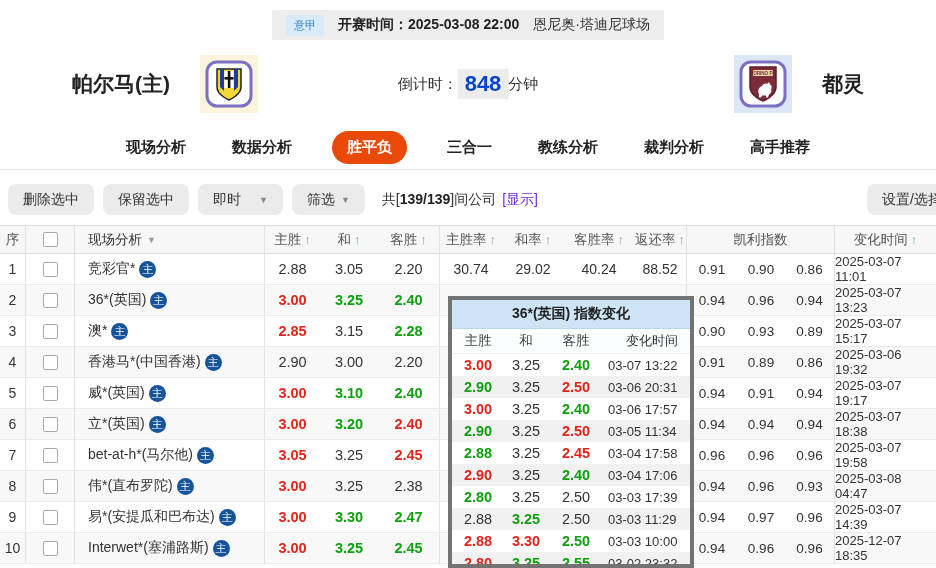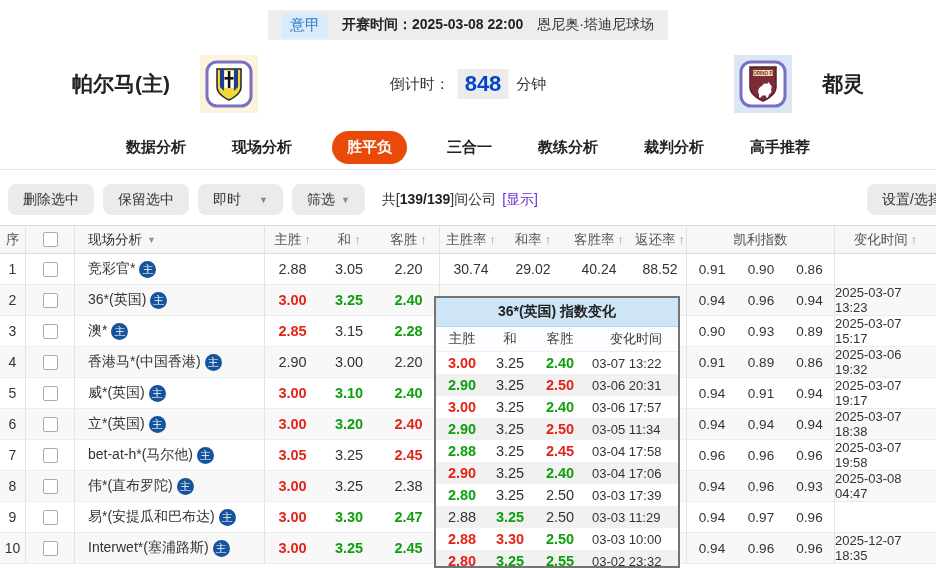--- a/index.html
+++ b/index.html
@@ -4,34 +4,34 @@
 <style>
   * { margin:0; padding:0; box-sizing:border-box; }
   html,body { width:936px; height:568px; overflow:hidden; background:#fff;
     font-family:"Liberation Sans","DejaVu Sans",sans-serif; color:#333; }
   .page { position:relative; width:936px; height:568px; }
 
   
   .top-strip-wrap { display:flex; justify-content:center; padding-top:10px; }
   .top-strip { display:flex; align-items:center; gap:14px; background:#ededed;
     height:30px; padding:0 14px; font-size:14px; }
-  .league-chip { background:#d9eaf8; color:#2b7bc6; padding:3px 8px; font-size:15px;font-family:Liberation Serif, serif; }
+  .league-chip { background:#d9eaf8; color:#2b7bc6; padding:3px 8px; font-size:11px;font-family:Liberation Serif, serif; }
   .kickoff { font-weight:bold; color:#222; }
   .venue { color:#333; }
 
   
   .team-header { position:relative; display:flex; align-items:center;
     justify-content:space-between; height:76px; margin-top:6px; padding:0 72px; }
   .side { display:flex; align-items:center; gap:30px; }
   .team-name { font-size:21px; font-weight:bold; color:#222; }
   .logo-box { width:58px; height:58px; display:flex; align-items:center; justify-content:center; }
   .logo-box.home { background:#fbf3dc; }
   .logo-box.away { background:#dbe7f5; }
   .countdown { position:absolute; left:50%; top:50%; transform:translate(-50%,-50%);
-    display:flex; align-items:center; gap:8px; font-size:15px; }
+    display:flex; align-items:center; gap:0; font-size:15px; }
   .count-badge { background:#ececec; color:#0546c8; font-size:22px; font-weight:bold;
     padding:2px 7px; }
 
   
   .nav-tabs { display:flex; justify-content:center; align-items:center; gap:34px;
     height:44px; border-bottom:1px solid #e4e4e4; margin-top:4px; }
   .tab { font-size:15px; font-weight:bold; color:#222; padding:7px 6px; cursor:pointer; }
   .tab.active { background:#ea4a09; color:#fff; border-radius:17px; padding:7px 15px; }
 
   
@@ -71,22 +71,22 @@
     width:17px; height:17px; border-radius:50%; background:#15549c; color:#fff;
     font-size:11px; margin-left:4px; flex:none; }
   .odds { font-size:14.5px; }
   .odds.red { color:#e2241b; font-weight:bold; }
   .odds.green { color:#0fa00f; font-weight:bold; }
   .cell-time { font-size:13px; color:#333; }
   .cell-kelly { font-size:13.5px; }
   .kelly-span { grid-column:11 / span 3; }
 
   
-  .popup { position:absolute; left:434px; top:296px; width:246px; height:272px;
-    background:#fff; border:2px solid #737373; overflow:hidden; z-index:5; }
+  .popup { position:absolute; left:448px; top:296px; width:246px; height:272px;
+    background:#fff; border:4px solid #737373; overflow:hidden; z-index:5; }
   .popup-title { height:29px; background:#cde5f5; display:flex; align-items:center;
     justify-content:center; font-size:14px; font-weight:bold; color:#222;
     border-bottom:1px solid #b7d8ec; }
   .popup-head, .p-row { display:grid; grid-template-columns:52px 44px 56px 92px; }
   .popup-head { height:25px; font-size:13.5px; color:#444; background:#fbfdfe;
     border-bottom:1px solid #e8eef3; }
   .popup-head > div, .p-row > div { display:flex; align-items:center; justify-content:center; }
   .p-row { height:22px; font-size:13.5px; }
   .p-row.alt { background:#f1f1f1; }
   .p-row .p-time, .popup-head .p-time { justify-content:flex-start; padding-left:4px; font-size:13px; color:#333; }
@@ -133,22 +133,22 @@
           <rect x="18" y="14" width="20" height="6" rx="1" fill="#e9dba4"></rect>
           <text x="28" y="18.7" font-size="4.6" font-weight="bold" fill="#7d2b39" text-anchor="middle" font-family="sans-serif">TORINO FC</text>
           <path d="M24 38 c-2 -3 0 -7 3 -8 c1 -2 3 -3 5 -2 l2 -2 l1 2.5 c2 1 2 3 1 5 c1 2 0 4 -2 5 l-1 3 h-2 l0 -2 l-4 0 l-1 2 h-2 z" fill="#fff"></path>
         </svg>
       </span>
       <span class="team-name">都灵</span>
     </div>
   </div>
 
   <div class="nav-tabs" id="tabs">
+      <div class="tab">现场分析</div>
       <div class="tab">数据分析</div>
-      <div class="tab">现场分析</div>
       <div class="tab active">胜平负</div>
       <div class="tab">三合一</div>
       <div class="tab">教练分析</div>
       <div class="tab">裁判分析</div>
       <div class="tab">高手推荐</div>
     </div>
 
   <div class="toolbar">
     <button class="tb-btn">删除选中</button>
     <button class="tb-btn">保留选中</button>
@@ -222,20 +222,21 @@
           <div class="odds">2.88</div>
           <div class="odds">3.05</div>
           <div class="odds">2.20</div>
           <div>30.74</div>
           <div>29.02</div>
           <div>40.24</div>
           <div>88.52</div>
           <div class="cell-kelly">0.91</div>
           <div class="cell-kelly">0.90</div>
           <div class="cell-kelly">0.86</div>
+          <div class="cell-time">2025-03-07 11:01</div>
         </div>
         <div class="t-row alt">
           <div>2</div>
           <div>
             <span class="cb"></span>
           </div>
           <div class="cell-company">
             <span>36*(英国)</span>
             <span class="host-badge">主</span>
           </div>
@@ -389,20 +390,21 @@
           <div class="odds red">3.00</div>
           <div class="odds green">3.30</div>
           <div class="odds green">2.47</div>
           <div></div>
           <div></div>
           <div></div>
           <div></div>
           <div class="cell-kelly">0.94</div>
           <div class="cell-kelly">0.97</div>
           <div class="cell-kelly">0.96</div>
+          <div class="cell-time">2025-03-07 14:39</div>
         </div>
         <div class="t-row alt">
           <div>10</div>
           <div>
             <span class="cb"></span>
           </div>
           <div class="cell-company">
             <span>Interwet*(塞浦路斯)</span>
             <span class="host-badge">主</span>
           </div>

